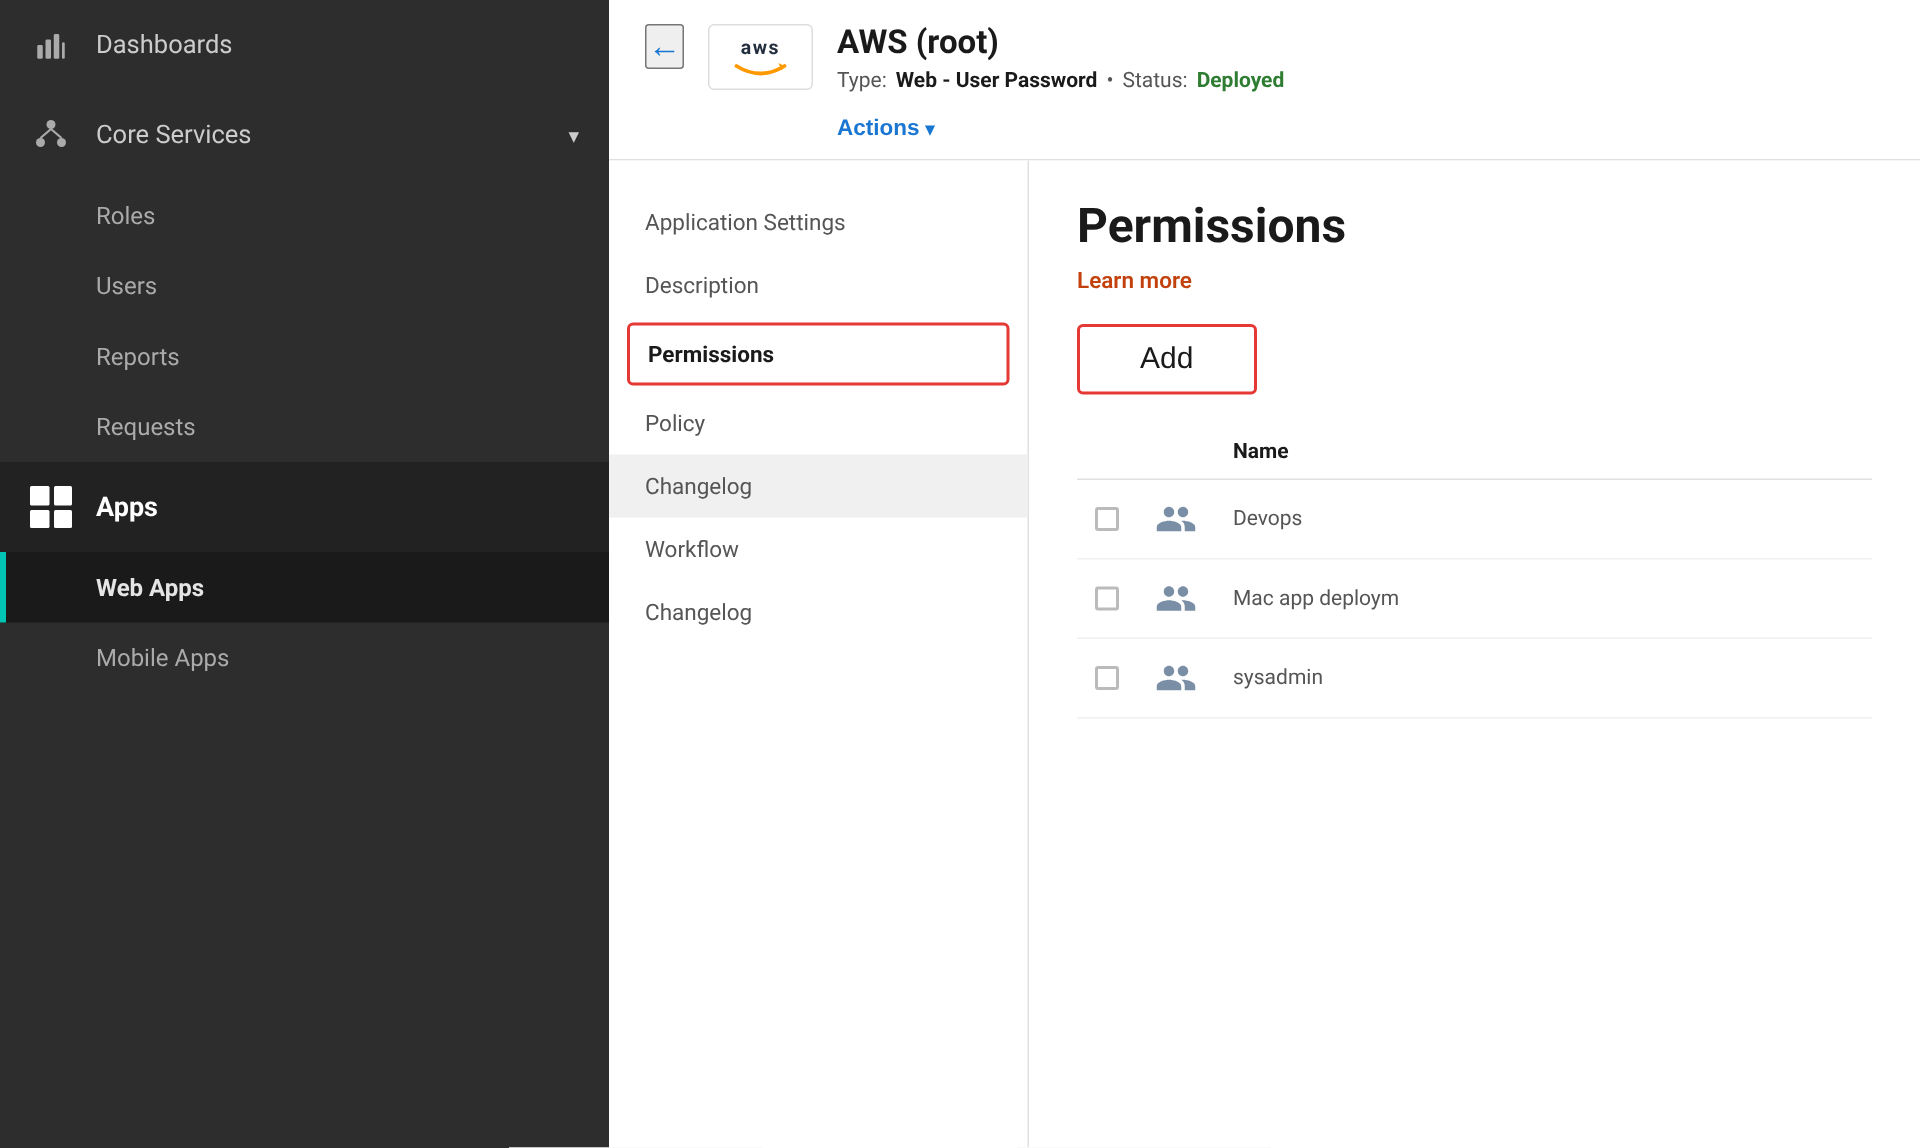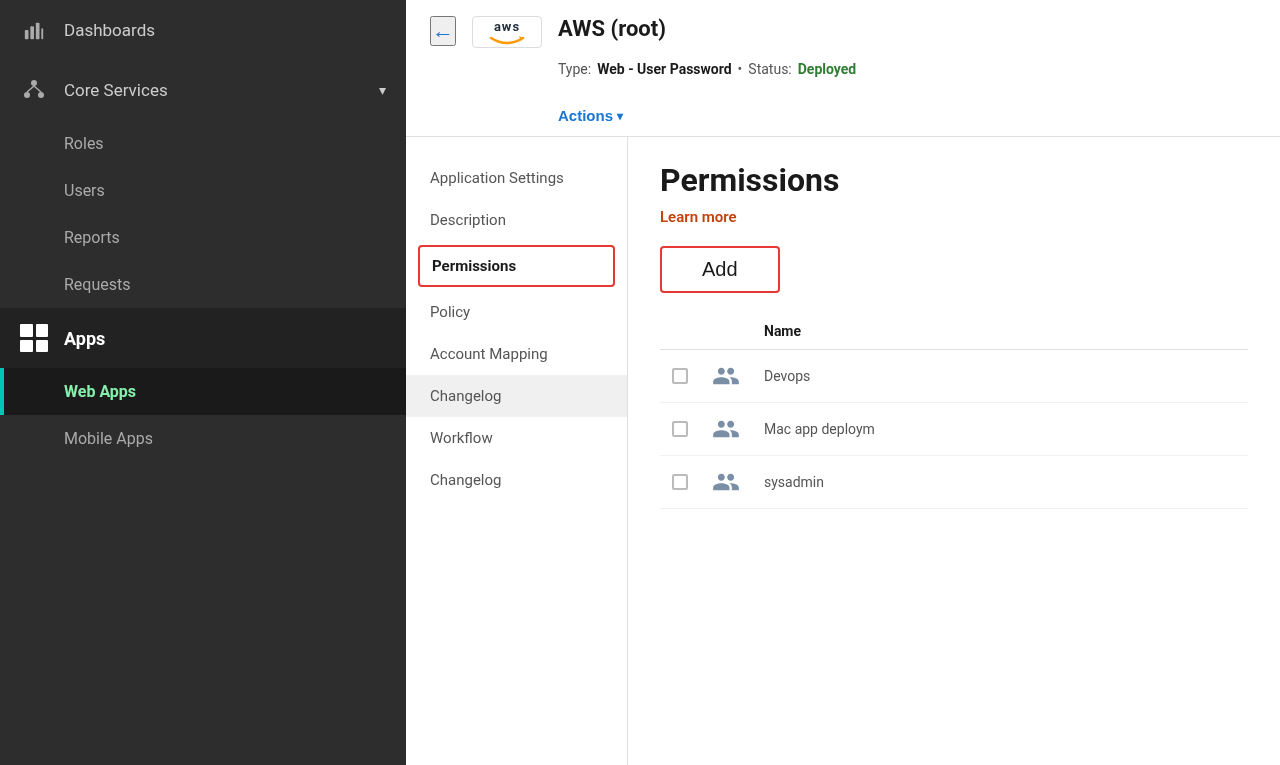--- a/index.html
+++ b/index.html
@@ -32,21 +32,21 @@
       align-items: center;
       padding: 14px 20px 14px 64px;
       cursor: pointer;
       font-size: 16px;
       color: #aaa;
     }
     .sidebar-sub-item.active-section {
       background: #1a1a1a;
       border-left: 4px solid #00c4b4;
       padding-left: 60px;
-      color: #86efac;
+      color: #e5e5e5;
       font-weight: bold;
     }
 
     .apps-header {
       display: flex;
       align-items: center;
       padding: 16px 20px;
       cursor: pointer;
       font-size: 18px;
       gap: 16px;
@@ -88,37 +88,37 @@
       gap: 16px;
     }
     .back-arrow {
       color: #1976d2;
       font-size: 22px;
       cursor: pointer;
       margin-bottom: 4px;
     }
     .aws-logo {
       width: 70px;
-      height: 32px;
+      height: 44px;
       background: #fff;
       border: 1px solid #ddd;
       border-radius: 4px;
       display: flex;
       align-items: center;
       justify-content: center;
       flex-direction: column;
       flex-shrink: 0;
     }
     .aws-logo .aws-text {
       font-size: 13px;
       font-weight: bold;
       color: #232f3e;
       letter-spacing: 1px;
     }
-    .app-info { display: flex; flex-direction: column; gap: 20px; }
+    .app-info { display: flex; flex-direction: column; gap: 5px; }
     .app-title { font-size: 22px; font-weight: bold; color: #1a1a1a; }
     .app-meta { font-size: 14px; color: #555; display: flex; align-items: center; gap: 6px; }
     .app-meta .type-label { font-weight: bold; color: #1a1a1a; }
     .app-meta .status-deployed { color: #2e7d32; font-weight: bold; }
     .app-actions {
       display: flex;
       align-items: center;
       gap: 6px;
       padding: 10px 0 12px 0;
     }
@@ -138,21 +138,21 @@
     
     .content-area {
       flex: 1;
       display: flex;
       overflow: hidden;
       background: #fff;
     }
 
     
     .left-nav {
-      width: 222px;
+      width: 280px;
       border-right: 1px solid #e0e0e0;
       padding: 20px 0;
       flex-shrink: 0;
       overflow-y: auto;
     }
     .left-nav-item {
       padding: 12px 24px;
       font-size: 15px;
       color: #555;
       cursor: pointer;
@@ -351,23 +351,20 @@
         <span>Application Settings</span>
       </div>
       <div class="left-nav-item">
         <span>Description</span>
       </div>
       <div class="left-nav-item selected">
         <span>Permissions</span>
       </div>
       <div class="left-nav-item">
         <span>Policy</span>
-      </div>
-      <div class="left-nav-item">
-        <span>Account Mapping</span>
       </div>
       <div class="left-nav-item highlighted">
         <span>Changelog</span>
       </div>
       <div class="left-nav-item">
         <span>Workflow</span>
       </div>
       <div class="left-nav-item">
         <span>Changelog</span>
       </div>

